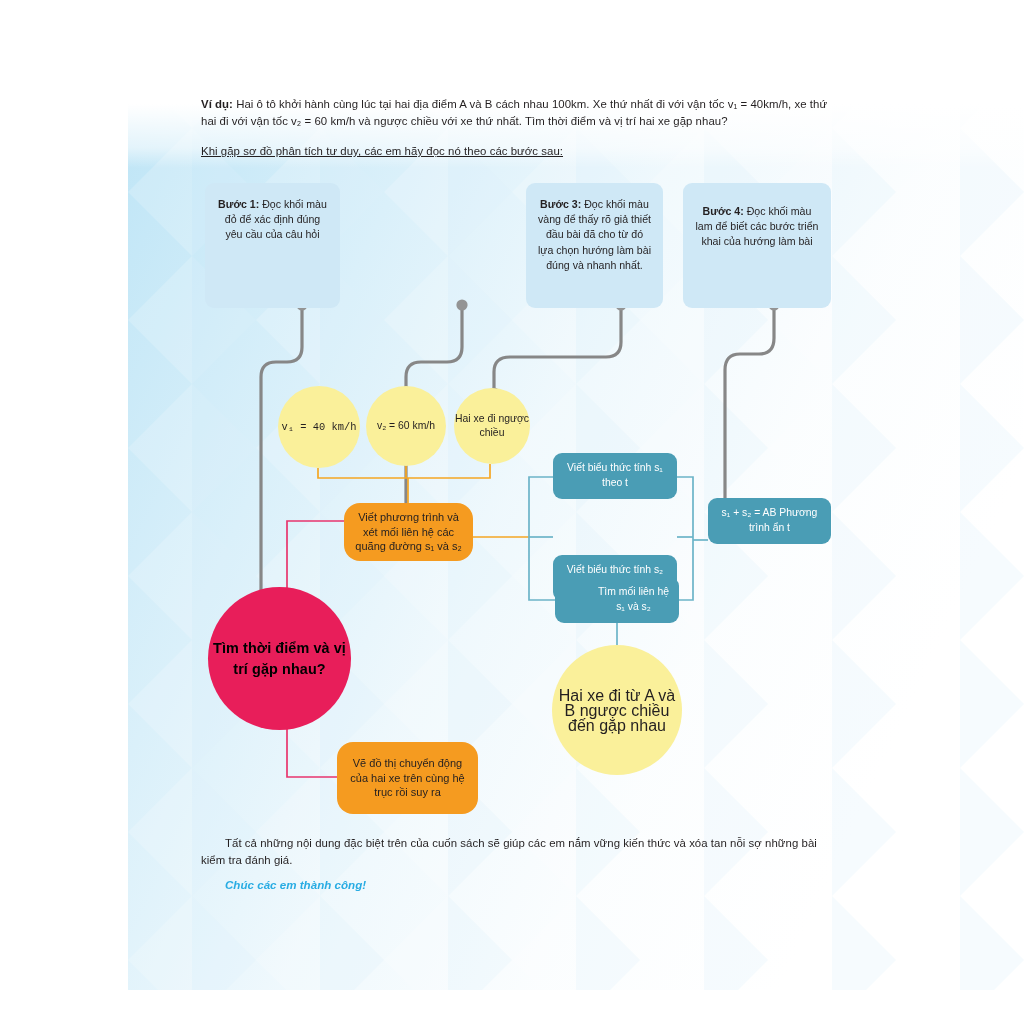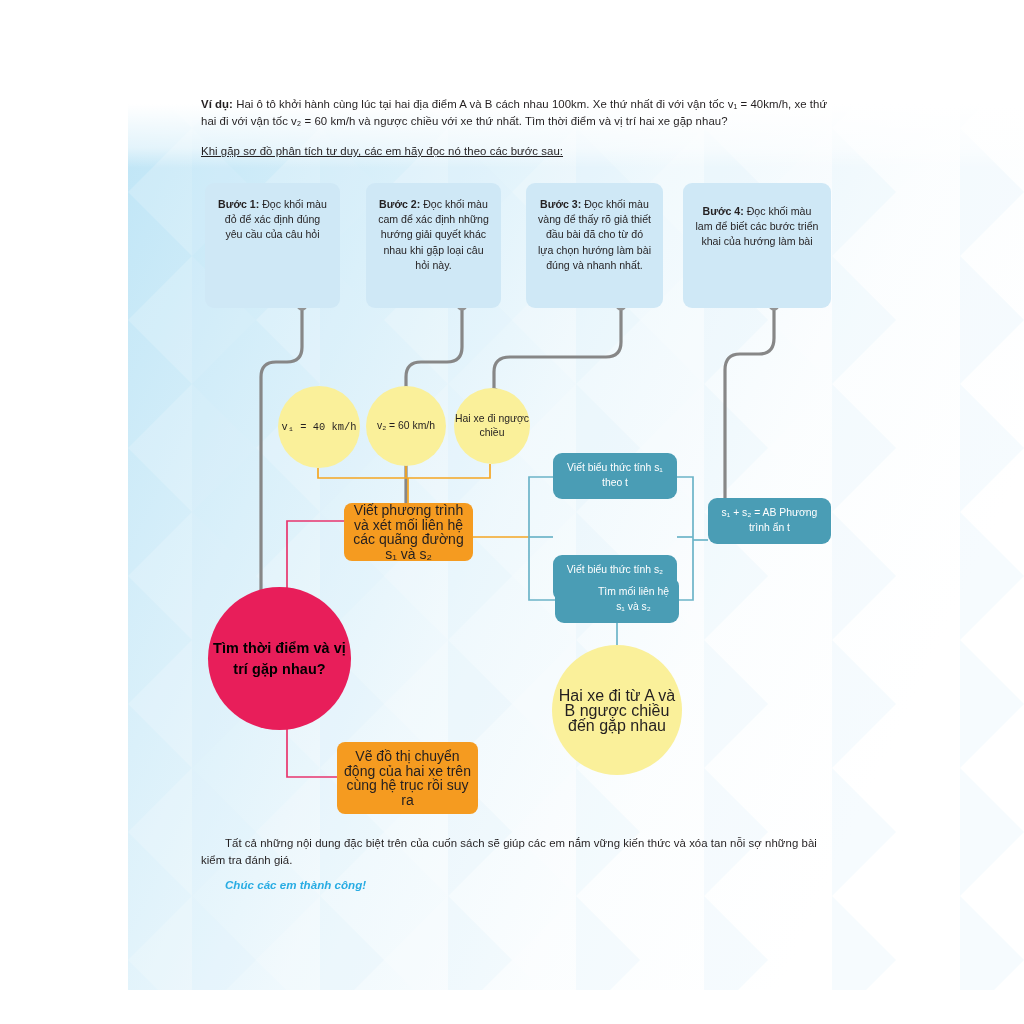--- a/index.html
+++ b/index.html
@@ -110,25 +110,25 @@
     text-align: center;
     color: #000000;
     font-size: 14.4px;
     font-weight: bold;
     line-height: 20.5px;
     letter-spacing: 0.1px;
   }
 
   .box-orange {
     background: #f59b20;
-    border-radius: 8px;
-    color: #231f20;
-    display: flex; align-items: center; justify-content: center;
-    text-align: center;
-    font-size: 14px;
+    border-radius: 16px;
+    color: #231f20;
+    display: flex; align-items: center; justify-content: center;
+    text-align: center;
+    font-size: 11px;
     line-height: 14.5px;
     padding: 0 7px;
   }
   #eq-box  { left: 344px; top: 503px; width: 129px; height: 58px; }
   #graph-box { left: 337px; top: 742px; width: 141px; height: 72px; }
 
   .box-teal {
     background: #4a9db5;
     border-radius: 9px;
     color: #ffffff;
@@ -214,23 +214,20 @@
   <div class="para" id="para-example">
     <b>Ví dụ:</b><span> Hai ô tô khởi hành cùng lúc tại hai địa điểm A và B cách nhau 100km. Xe thứ nhất đi với vận tốc v₁ = 40km/h, xe thứ hai đi với vận tốc v₂ = 60 km/h và ngược chiều với xe thứ nhất. Tìm thời điểm và vị trí hai xe gặp nhau?</span>
   </div>
   <div class="para" id="para-intro">Khi gặp sơ đồ phân tích tư duy, các em hãy đọc nó theo các bước sau:</div>
   <div class="para" id="para-closing">Tất cả những nội dung đặc biệt trên của cuốn sách sẽ giúp các em nắm vững kiến thức và xóa tan nỗi sợ những bài kiểm tra đánh giá.</div>
   <div id="para-wish">Chúc các em thành công!</div>
 
   <div class="step-box" id="step-1">
     <b>Bước 1:</b><span> Đọc khối màu đỏ để xác định đúng yêu cầu của câu hỏi</span>
   </div>
-  <div class="step-box" id="step-2">
-    <b>Bước 2:</b><span> Đọc khối màu cam để xác định những hướng giải quyết khác nhau khi gặp loại câu hỏi này.</span>
-  </div>
   <div class="step-box" id="step-3">
     <b>Bước 3:</b><span> Đọc khối màu vàng để thấy rõ giả thiết đầu bài đã cho từ đó lựa chọn hướng làm bài đúng và nhanh nhất.</span>
   </div>
   <div class="step-box" id="step-4">
     <b>Bước 4:</b><span> Đọc khối màu lam để biết các bước triển khai của hướng làm bài</span>
   </div>
 
   <div class="node circle-yellow" id="v1-circle">
     <span>v₁ = 40 km/h</span>
   </div>

